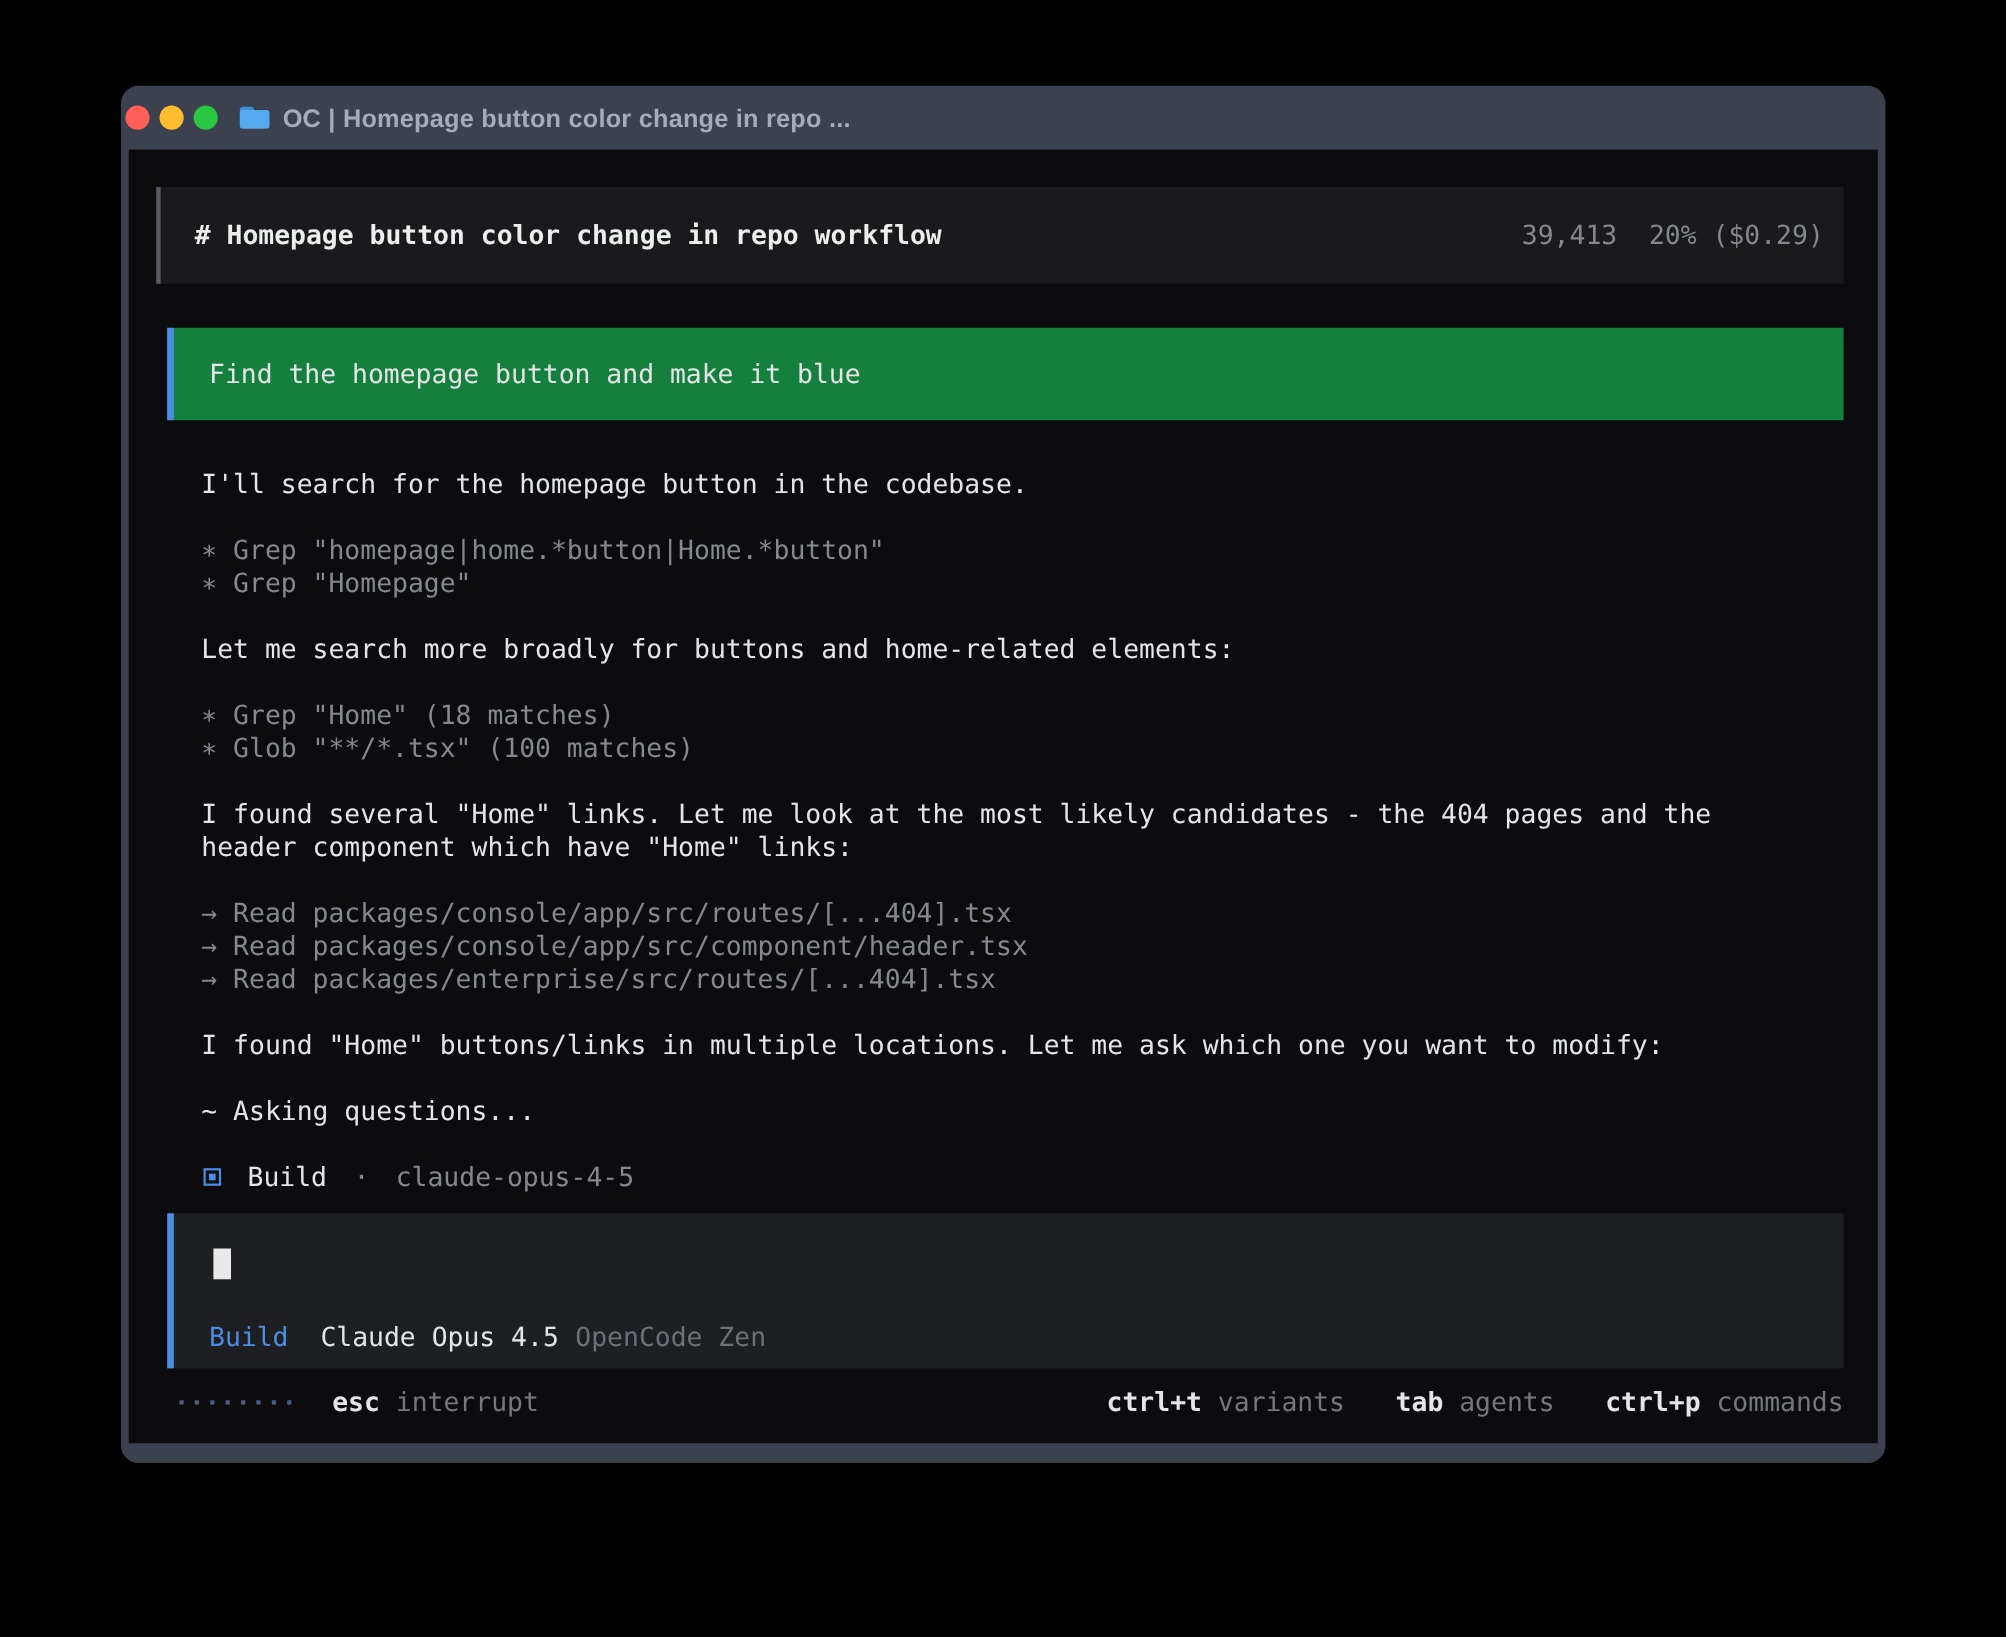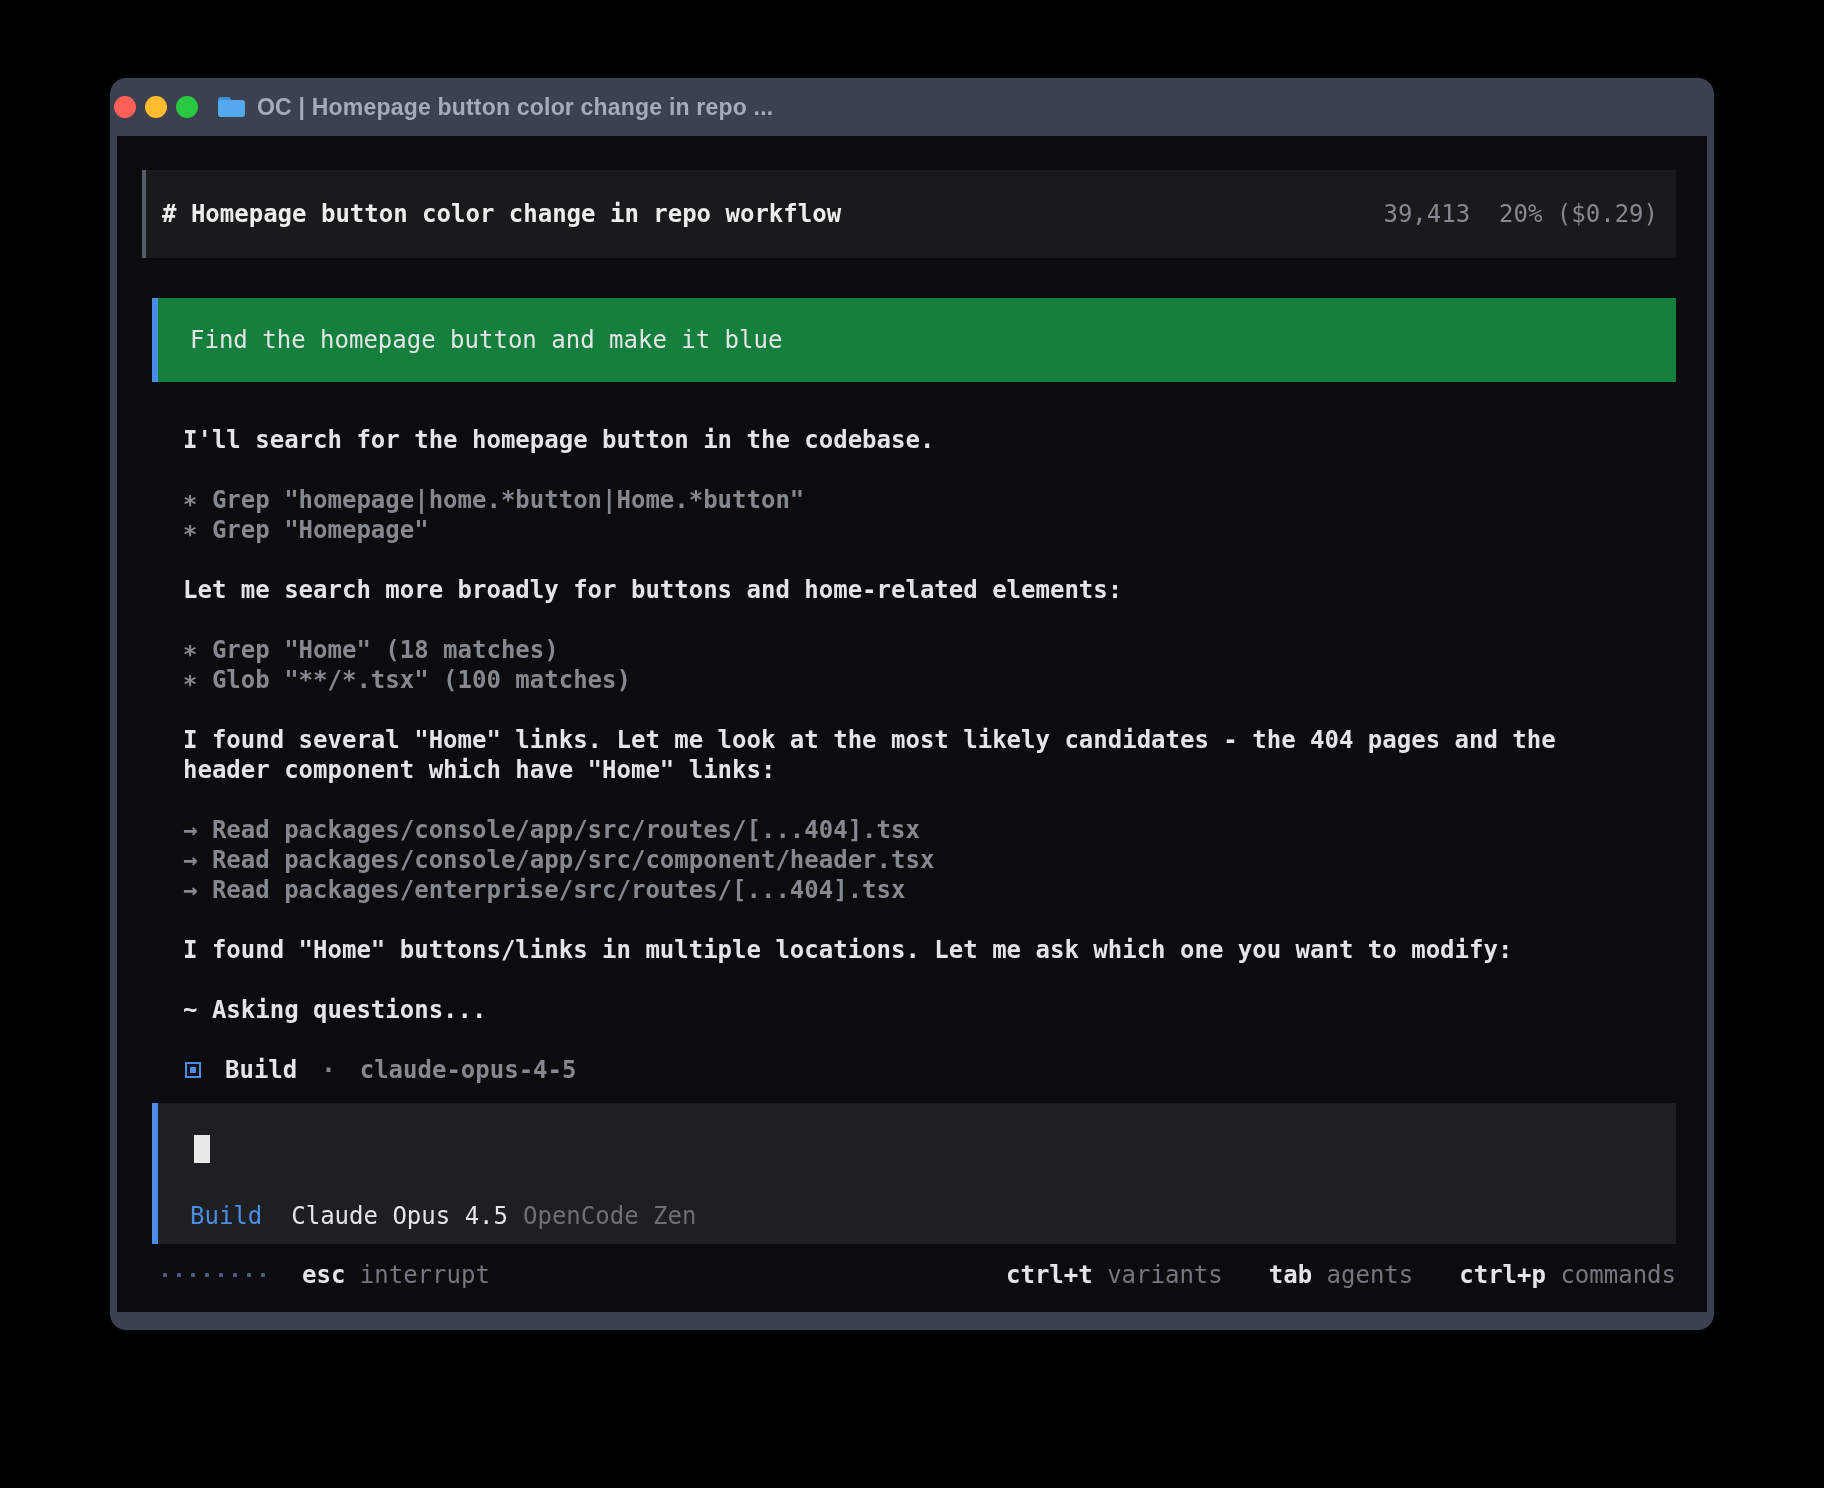--- a/index.html
+++ b/index.html
@@ -42,35 +42,35 @@
     position:absolute; left:7px; right:7px; top:58px; bottom:18px;
     background:#0c0c0e;
     font-size:24px; line-height:30px; color:#e4e5e7;
   }
 
   
   .session-header {
     position:absolute; left:25px; top:34px; width:1534px; height:88px;
     background:#1a1a1c; border-left:4px solid #565b66;
     display:flex; align-items:center; justify-content:space-between;
-    padding:0 18px 0 16px; white-space:pre;
+    padding:0 18px 0 31px; white-space:pre;
   }
   .session-header .h-title { font-weight:bold; color:#eceded; }
   .session-header .h-stats { color:#85888e; }
 
   
   .user-msg {
     position:absolute; left:35px; top:162px; width:1524px; height:84px;
     background:#15803d; border-left:6px solid #4b8de4;
     display:flex; align-items:center; padding-left:32px; white-space:pre;
   }
 
   
   .transcript { position:absolute; left:66px; top:289px; width:1400px; }
-  .transcript .para { margin-bottom:30px;font-weight:bold; }
+  .transcript .para { margin-bottom:30px; }
   .transcript .txt  { color:#e4e5e7; white-space:pre-wrap; }
   .transcript .tool-line { color:#85888e; white-space:pre; }
   .agent-row { display:flex; align-items:center; gap:24px; }
   .agent-ico {
     width:16px; height:16px; border:2px solid #4b8de4; background:#101114;
     display:flex; align-items:center; justify-content:center; flex:0 0 auto;
     margin-left:2px;
   }
   .agent-ico i { display:block; width:6px; height:6px; background:#4b8de4; }
   .agent-name { color:#e4e5e7; white-space:pre; }

